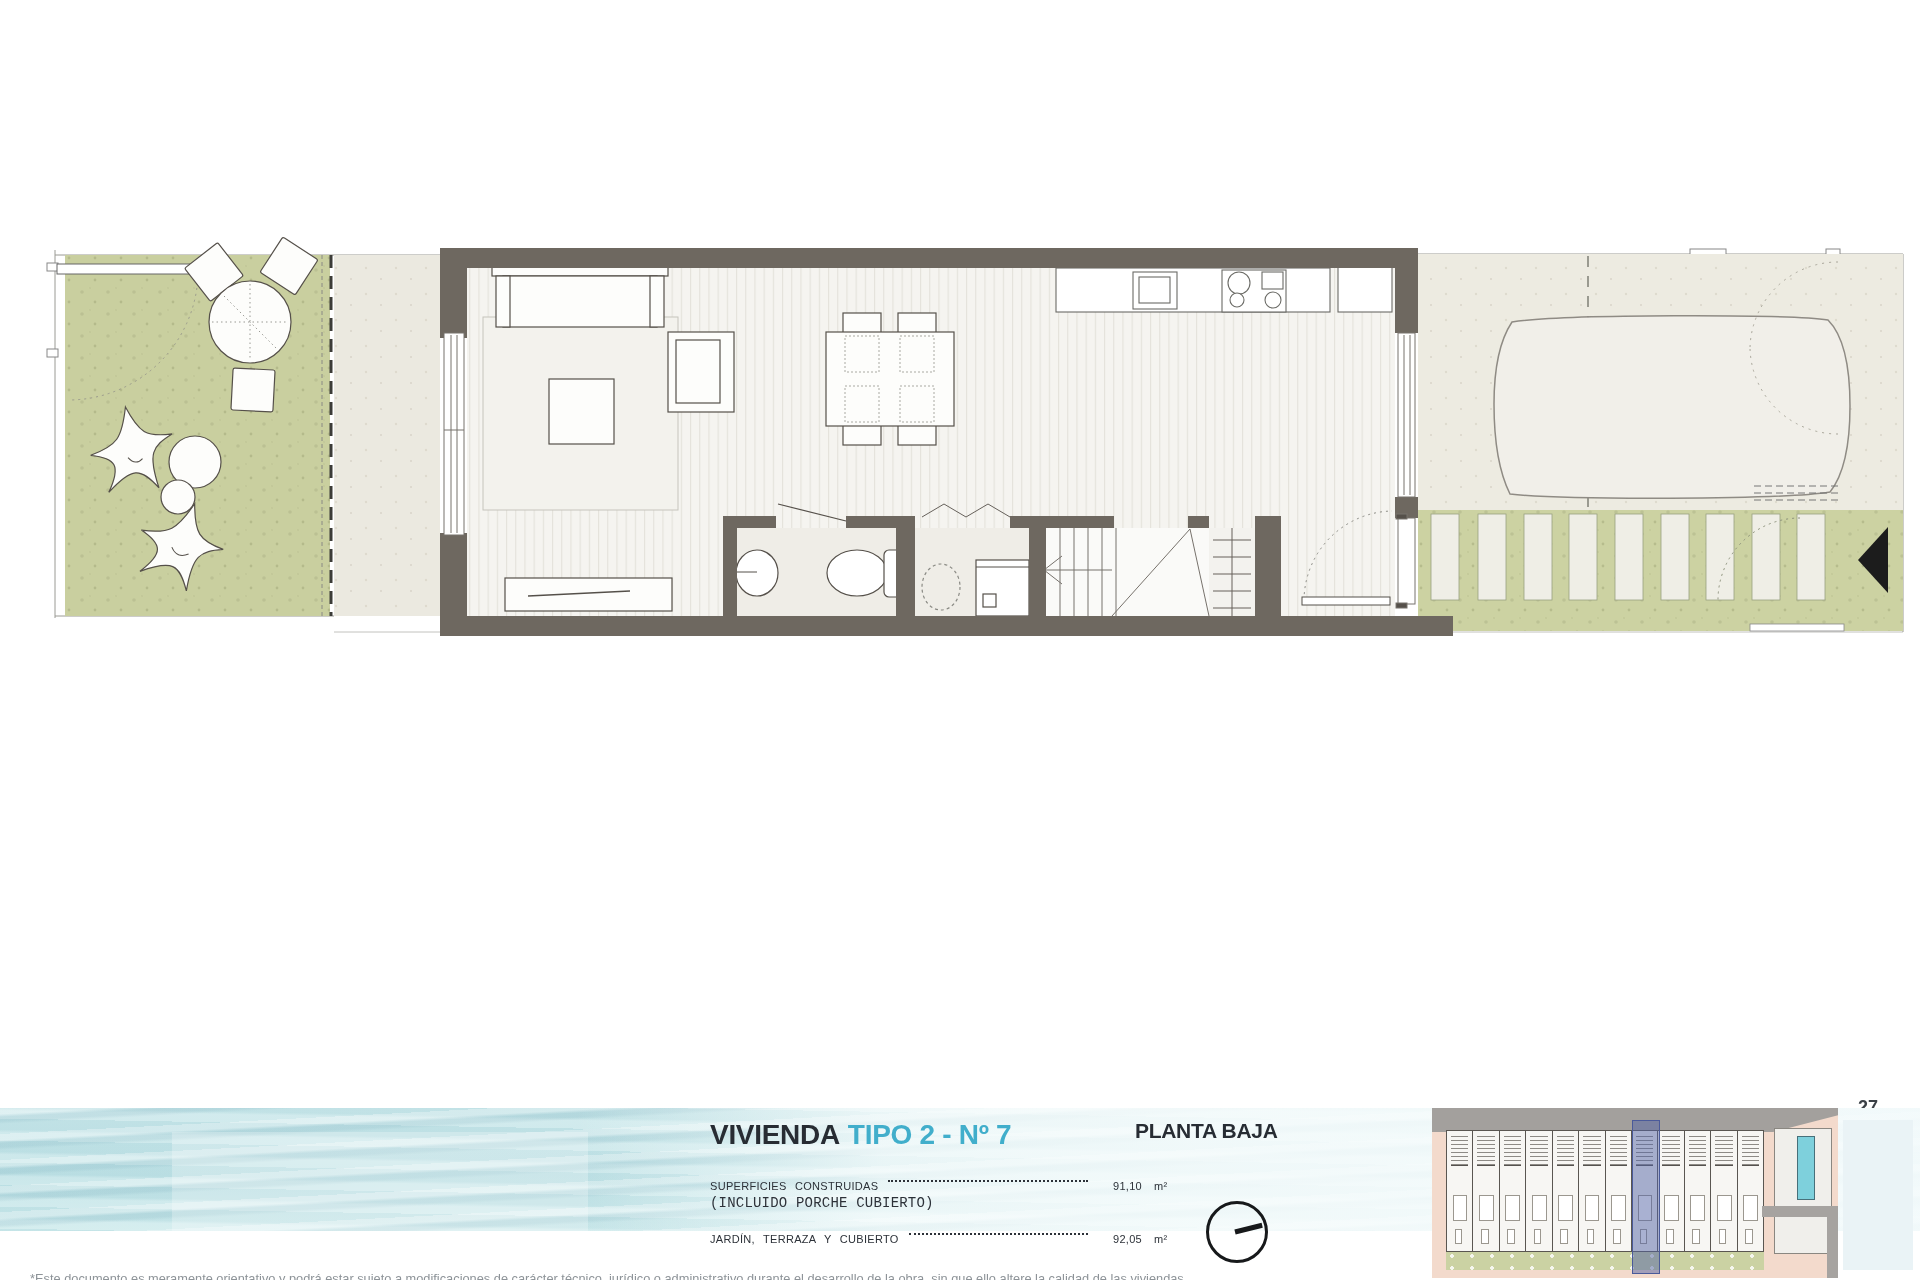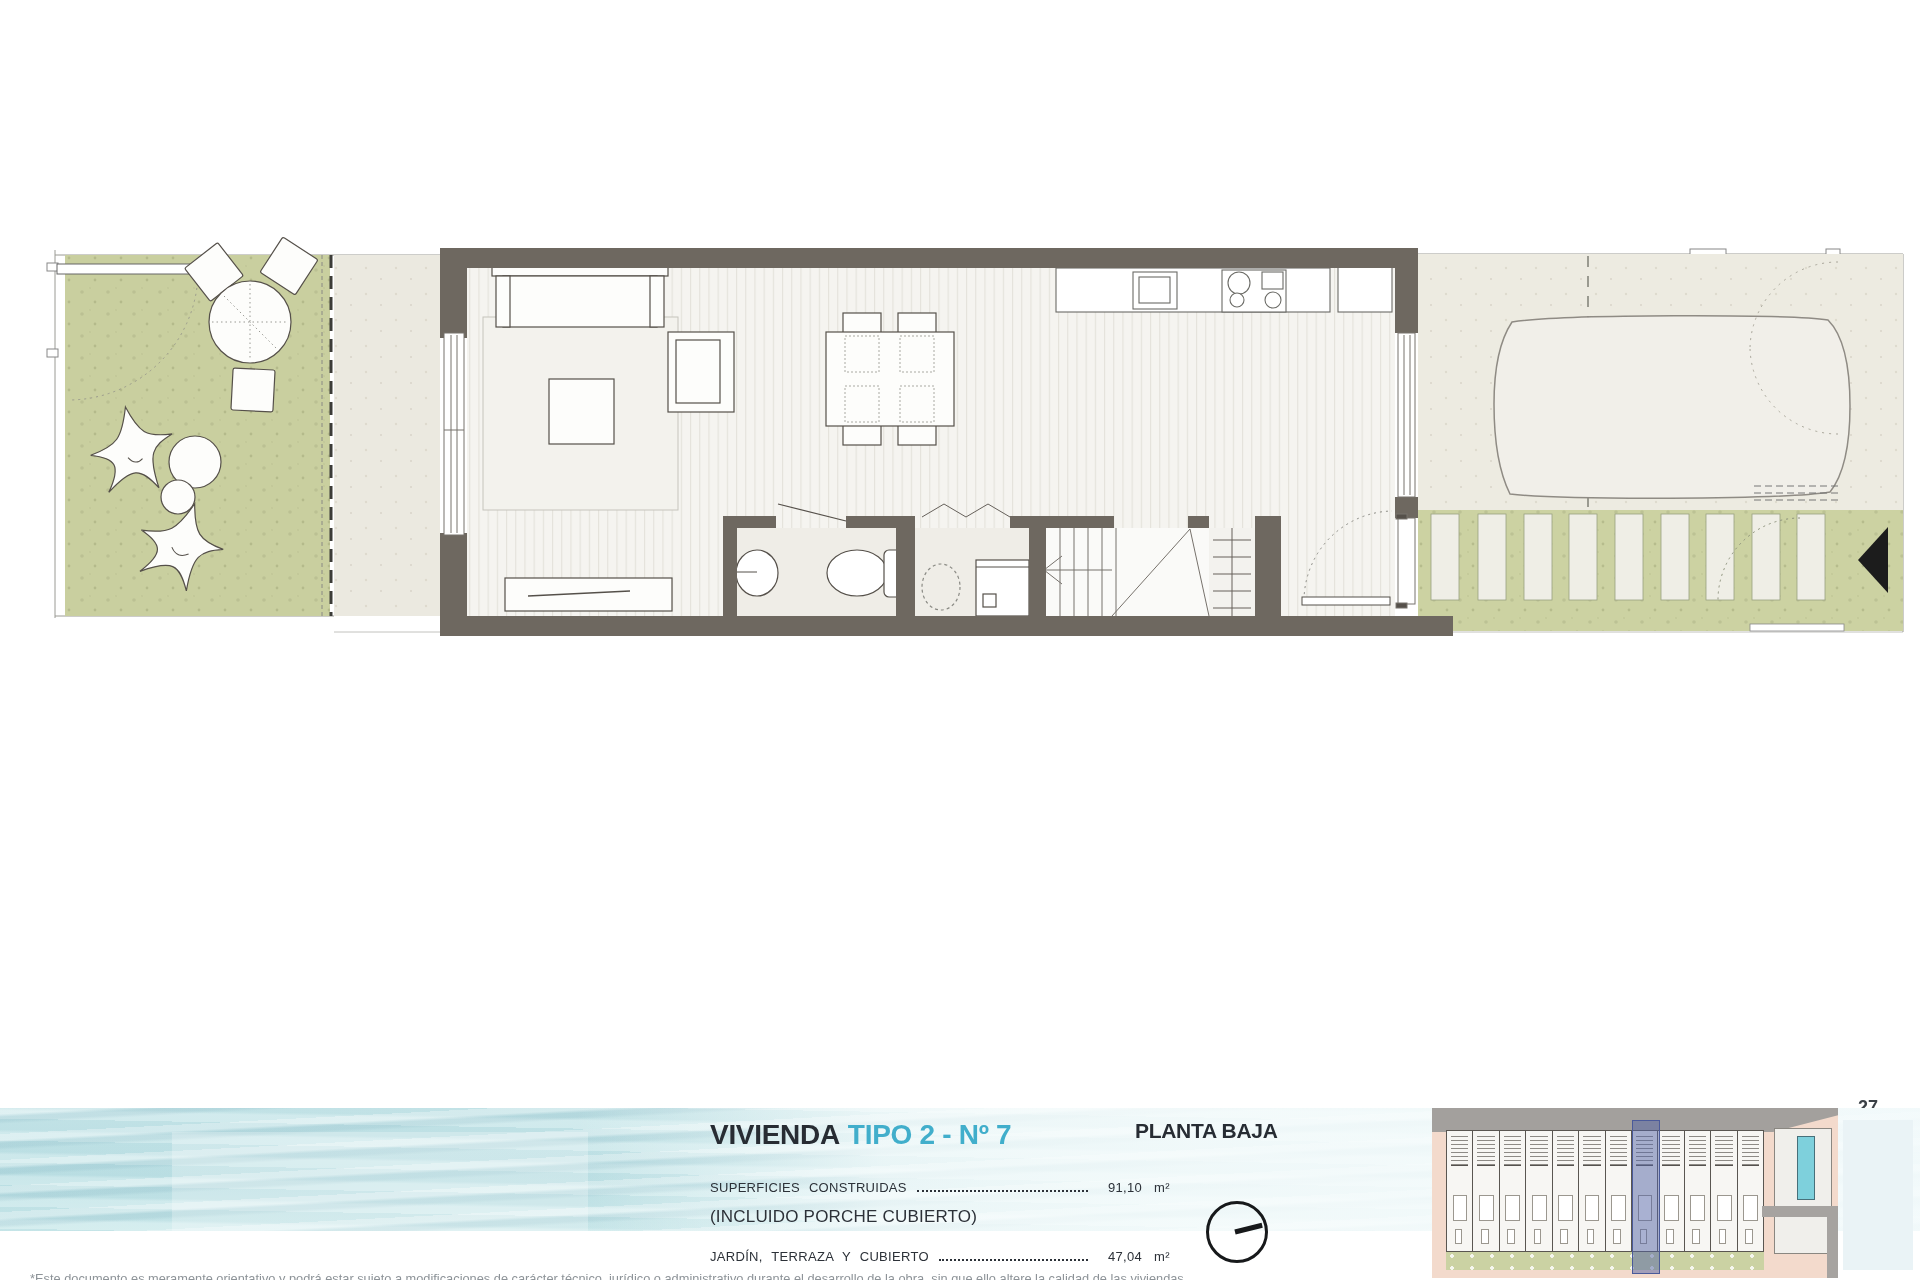--- a/index.html
+++ b/index.html
@@ -18,25 +18,25 @@
       repeating-linear-gradient(181deg, rgba(140,190,200,.12) 0px 11px, rgba(255,255,255,.18) 14px 22px),
       linear-gradient(180deg,#c9e7ea 0%, #bfe2e6 55%, #cdeaec 100%);}
   .water-sheet{position:absolute;left:172px;top:24px;width:416px;height:146px;background:rgba(255,255,255,.26);}
   .footer-edge{position:absolute;left:1843px;top:12px;width:70px;height:150px;background:#eaf3f6;}
 
   .title-row{position:absolute;left:710px;top:11px;font-size:28px;font-weight:700;letter-spacing:-.3px;color:#272c33;white-space:nowrap;}
   .title-accent{color:#41aecb;margin-left:8px;}
   .plan-label{position:absolute;left:1135px;top:11px;font-size:21px;font-weight:700;letter-spacing:-.3px;color:#272c33;}
 
   .areas{position:absolute;left:710px;top:72px;width:470px;color:#2c3138;}
-  .area-row{display:flex;align-items:flex-end;font-size:13px;letter-spacing:.3px;word-spacing:5px;}
+  .area-row{display:flex;align-items:flex-start;font-size:11px;letter-spacing:.3px;word-spacing:5px;}
   .area-row .leader{flex:1;border-bottom:2px dotted #2c3138;margin:0 8px 3px 10px;min-width:30px;}
   .area-row .val{width:46px;text-align:right;}
   .area-row .unit{width:26px;margin-left:12px;}
-  .area-sub{font-size:17px;letter-spacing:.2px;margin-top:12px;color:#2c3138;}
+  .area-sub{font-size:14px;letter-spacing:.2px;margin-top:3px;color:#2c3138;font-family:Liberation Mono, monospace;}
   .row-gap{height:22px;}
 
   .compass{position:absolute;left:1206px;top:93px;width:56px;height:56px;border:3px solid #17191b;border-radius:50%;}
   .compass .needle{position:absolute;left:46%;top:50%;width:28px;height:5px;background:#17191b;transform-origin:0 50%;transform:translateY(-50%) rotate(-14deg);}
 
   
   .siteplan{position:absolute;left:1432px;top:0;width:406px;height:170px;background:#f3dacc;overflow:hidden;}
   .sp-road{position:absolute;left:0;top:0;width:100%;height:24px;background:#a3a09d;clip-path:polygon(0 0,100% 0,100% 30%,84% 100%,0 100%);}
   .sp-common{position:absolute;left:342px;top:20px;width:56px;height:124px;background:#f0efeb;border:1px solid #8a8781;}
   .sp-pool{position:absolute;left:365px;top:28px;width:16px;height:62px;background:#7ed0dc;border:1px solid #47707a;}
@@ -321,21 +321,21 @@
         <span>SUPERFICIES CONSTRUIDAS</span>
         <span class="leader"></span>
         <span class="val">91,10</span>
         <span class="unit">m²</span>
       </div>
       <div class="area-sub">(INCLUIDO PORCHE CUBIERTO)</div>
       <div class="row-gap"></div>
       <div class="area-row">
         <span>JARDÍN, TERRAZA Y CUBIERTO</span>
         <span class="leader"></span>
-        <span class="val">47,04</span>
+        <span class="val">92,05</span>
         <span class="unit">m²</span>
       </div>
     </div>
 
     <div class="compass">
       <div class="needle"></div>
     </div>
 
     <div class="siteplan">
       <div class="sp-road"></div>

